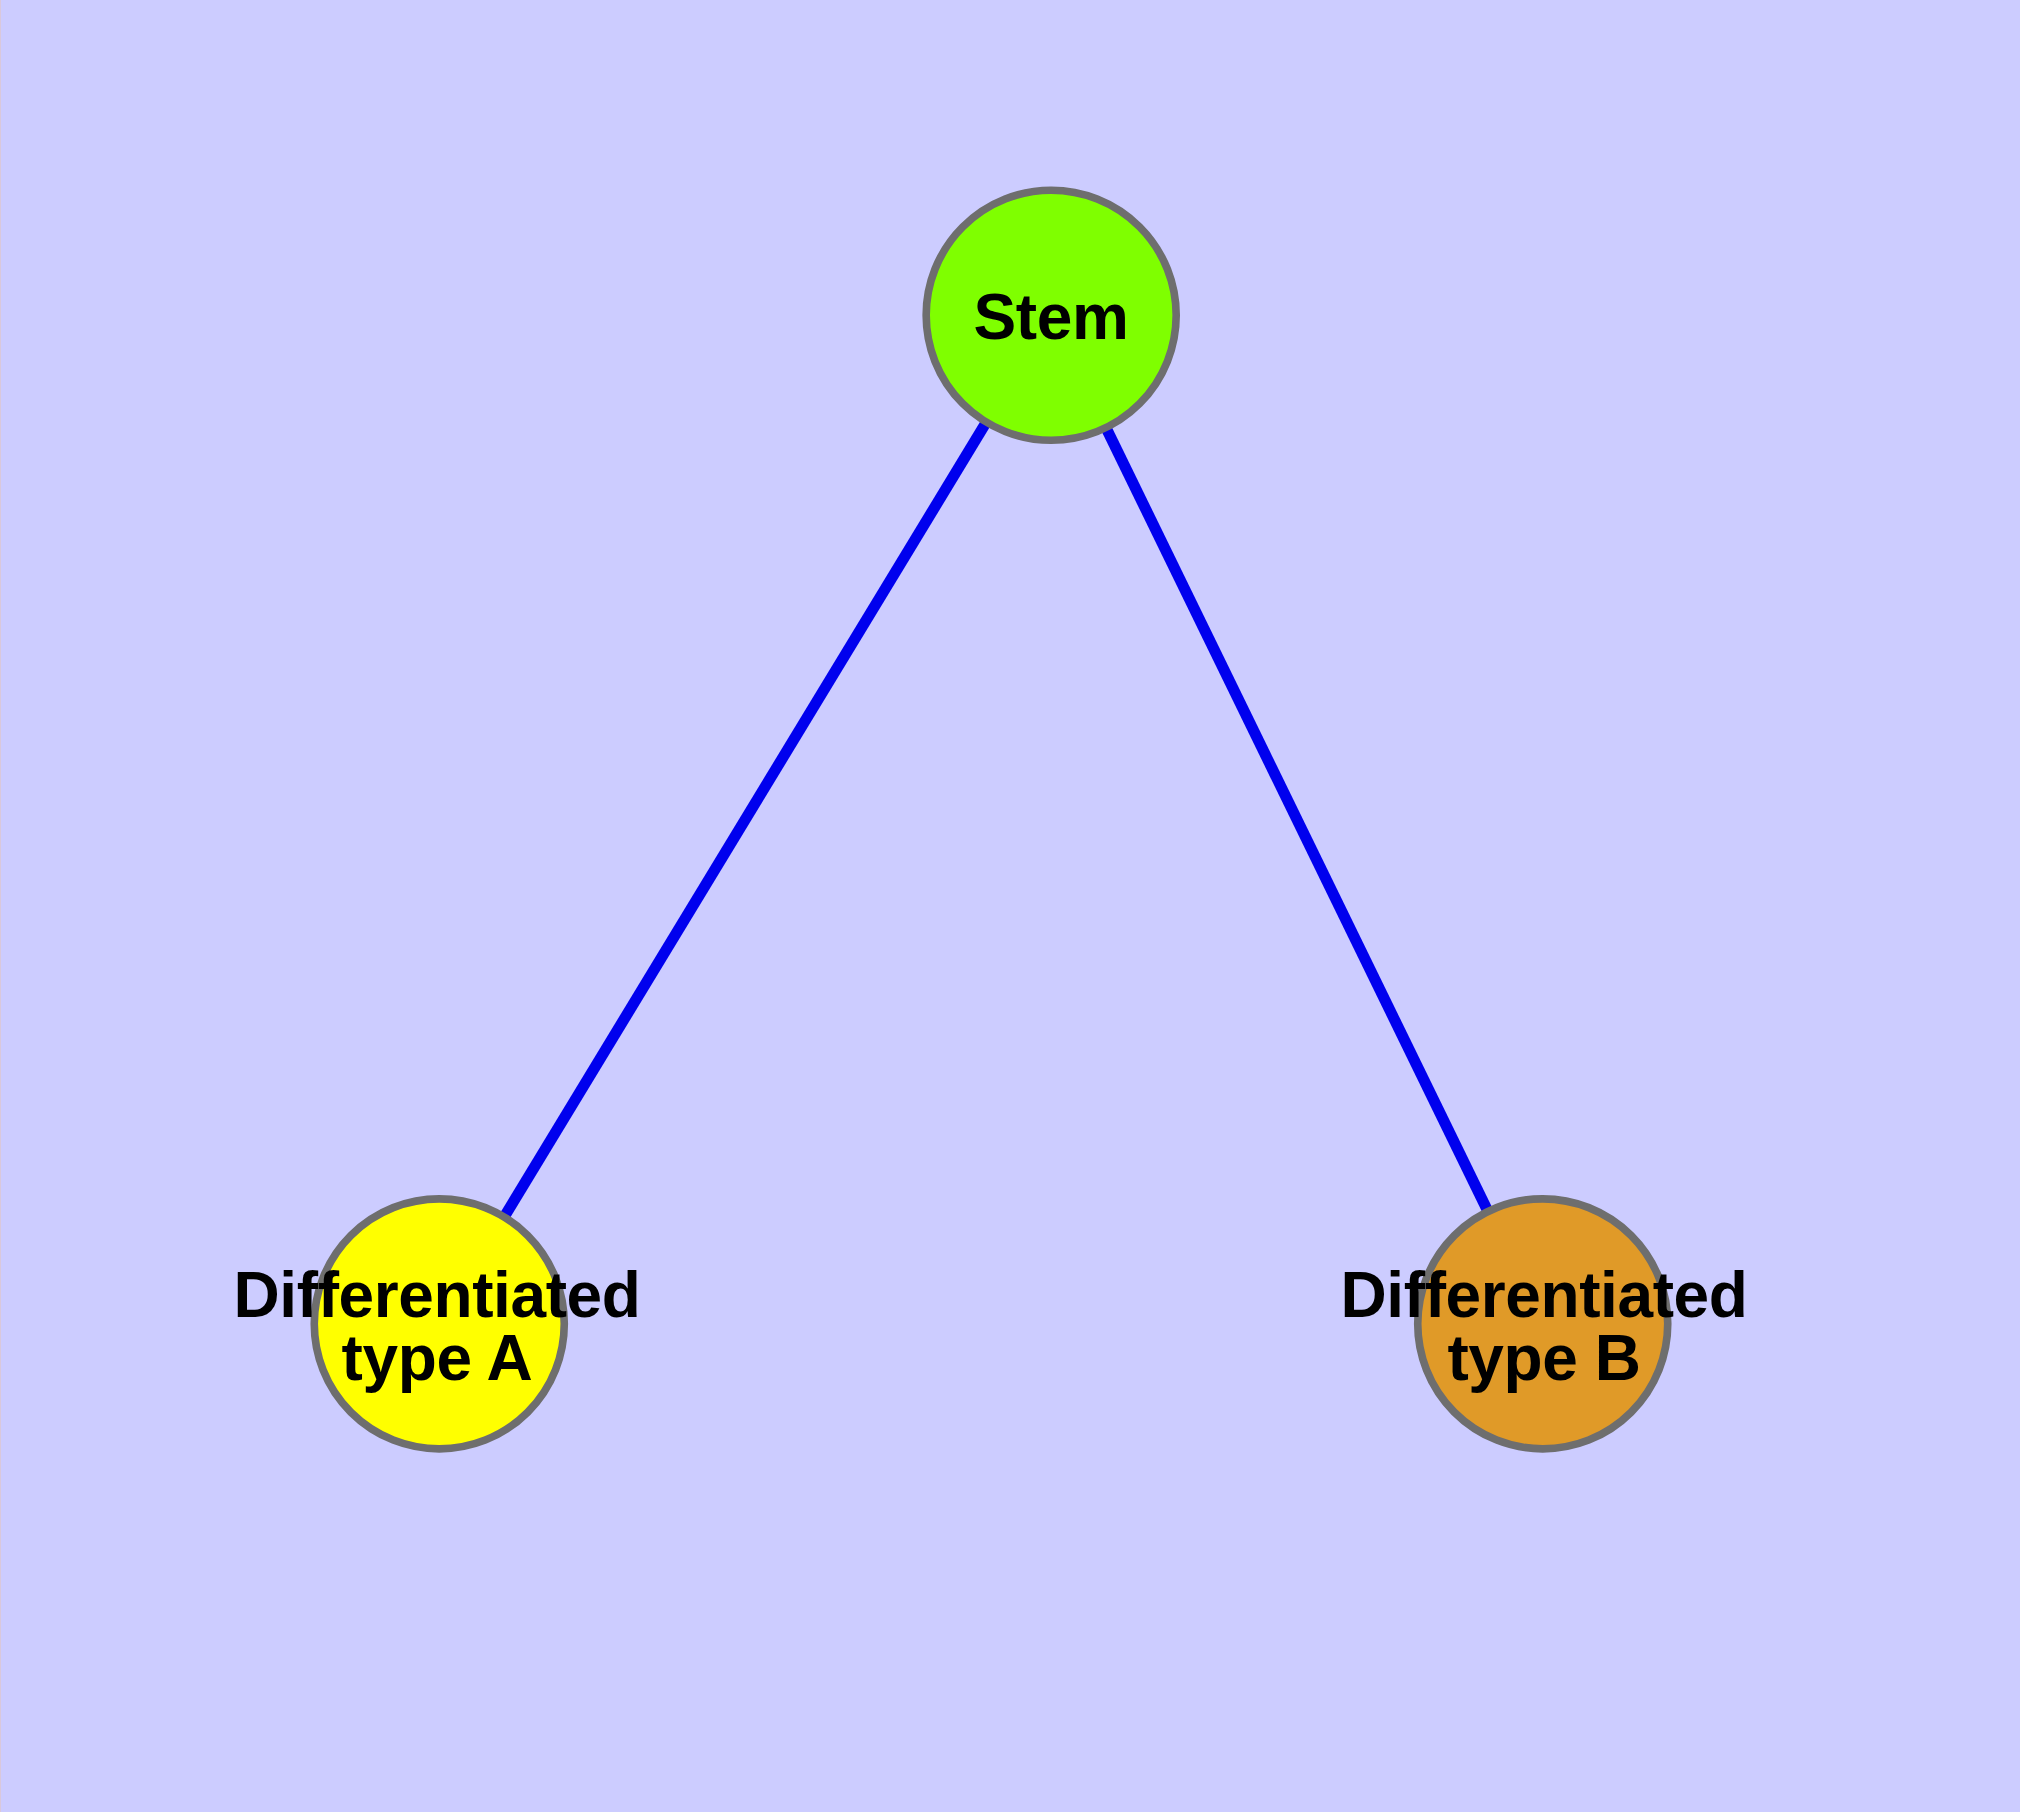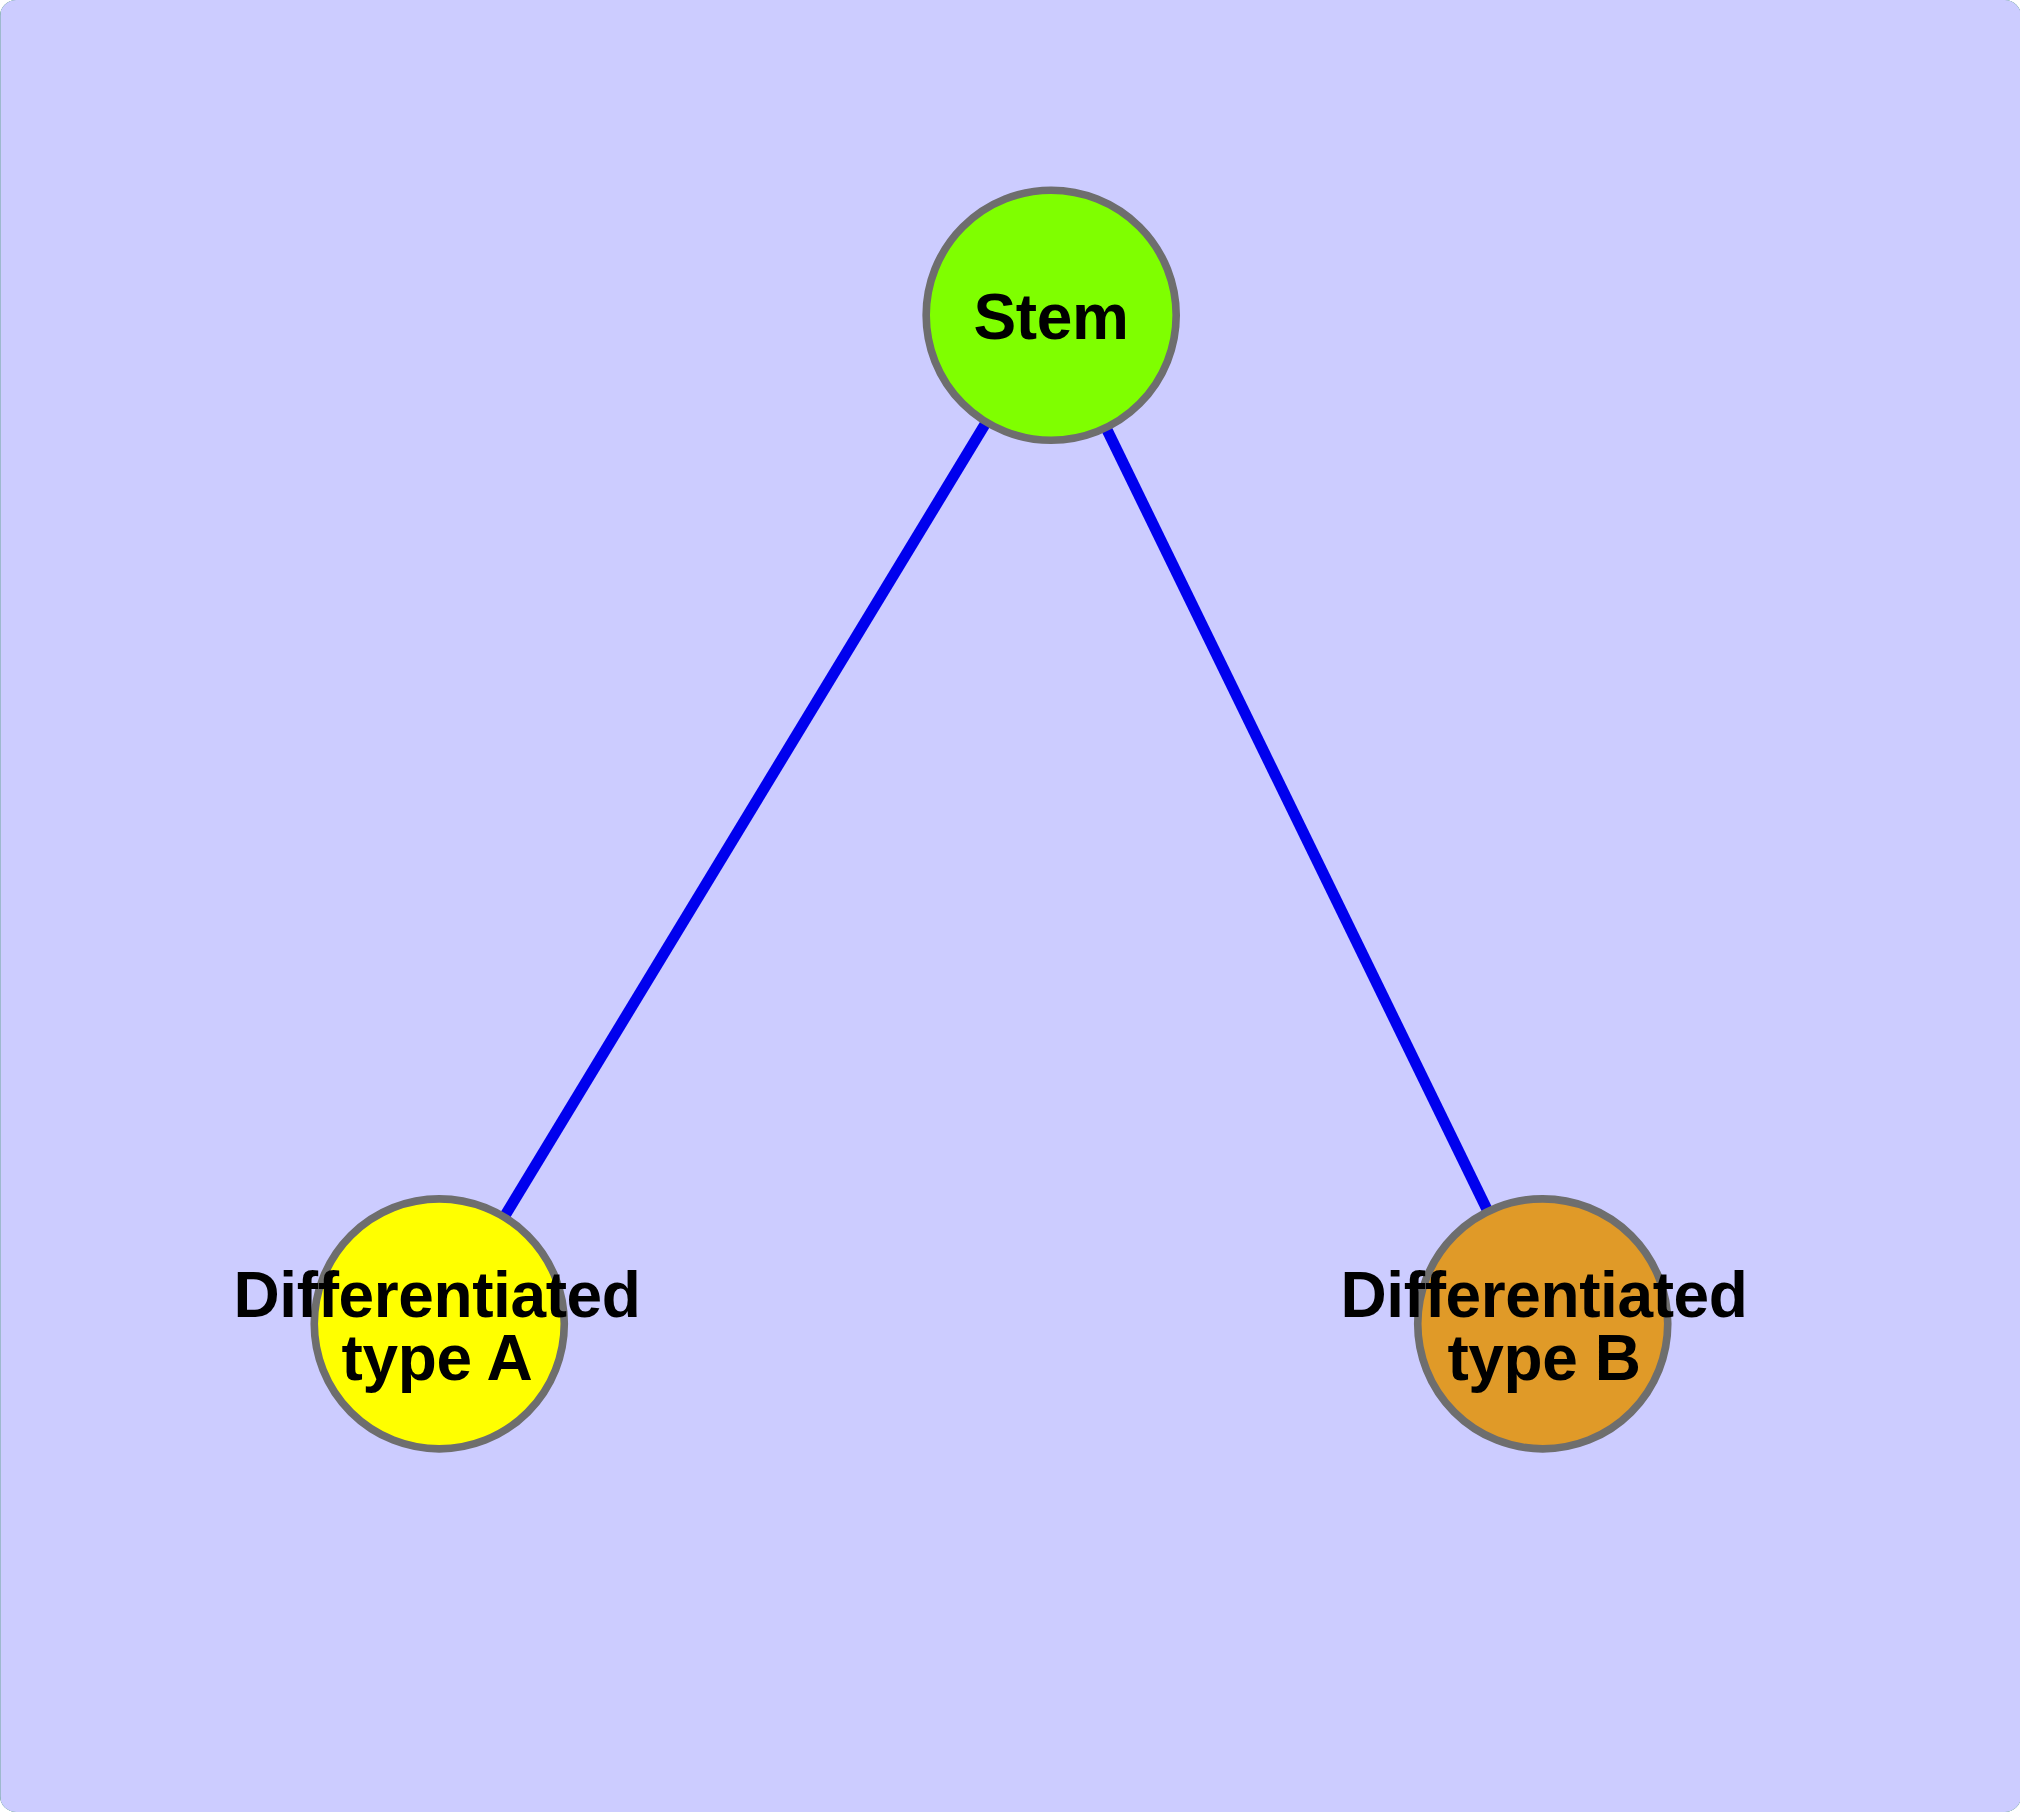--- a/index.html
+++ b/index.html
@@ -37,21 +37,21 @@
     pointer-events: none;
     transform: translate(-50%, -50%);
   }
   #label-stem      { left: 1051px; top: 317px;  }
   #label-type-a    { left: 437px;  top: 1327px; }
   #label-type-b    { left: 1544px; top: 1327px; }
 </style>
 </head>
 <body>
 
-<div id="canvas" style="width: 2021px; height: 1812px; background: #15803d; border-radius: 16px;">
+<div id="canvas" style="width: 2021px; height: 1812px; background: #fdba74;">
 
   <svg id="graph-svg" viewBox="0 0 2384 2138" xmlns="http://www.w3.org/2000/svg" style="width: 2021px; height: 1812px;">
 
     <rect x="0" y="0" width="2384" height="2138" fill="#ccccff"></rect>
 
     <g>
       <line x1="1240" y1="372" x2="518" y2="1562" stroke="#0000ee" stroke-width="13" stroke-linecap="butt"></line>
       <line x1="1240" y1="372" x2="1820" y2="1562" stroke="#0000ee" stroke-width="13" stroke-linecap="butt"></line>
     </g>
 

